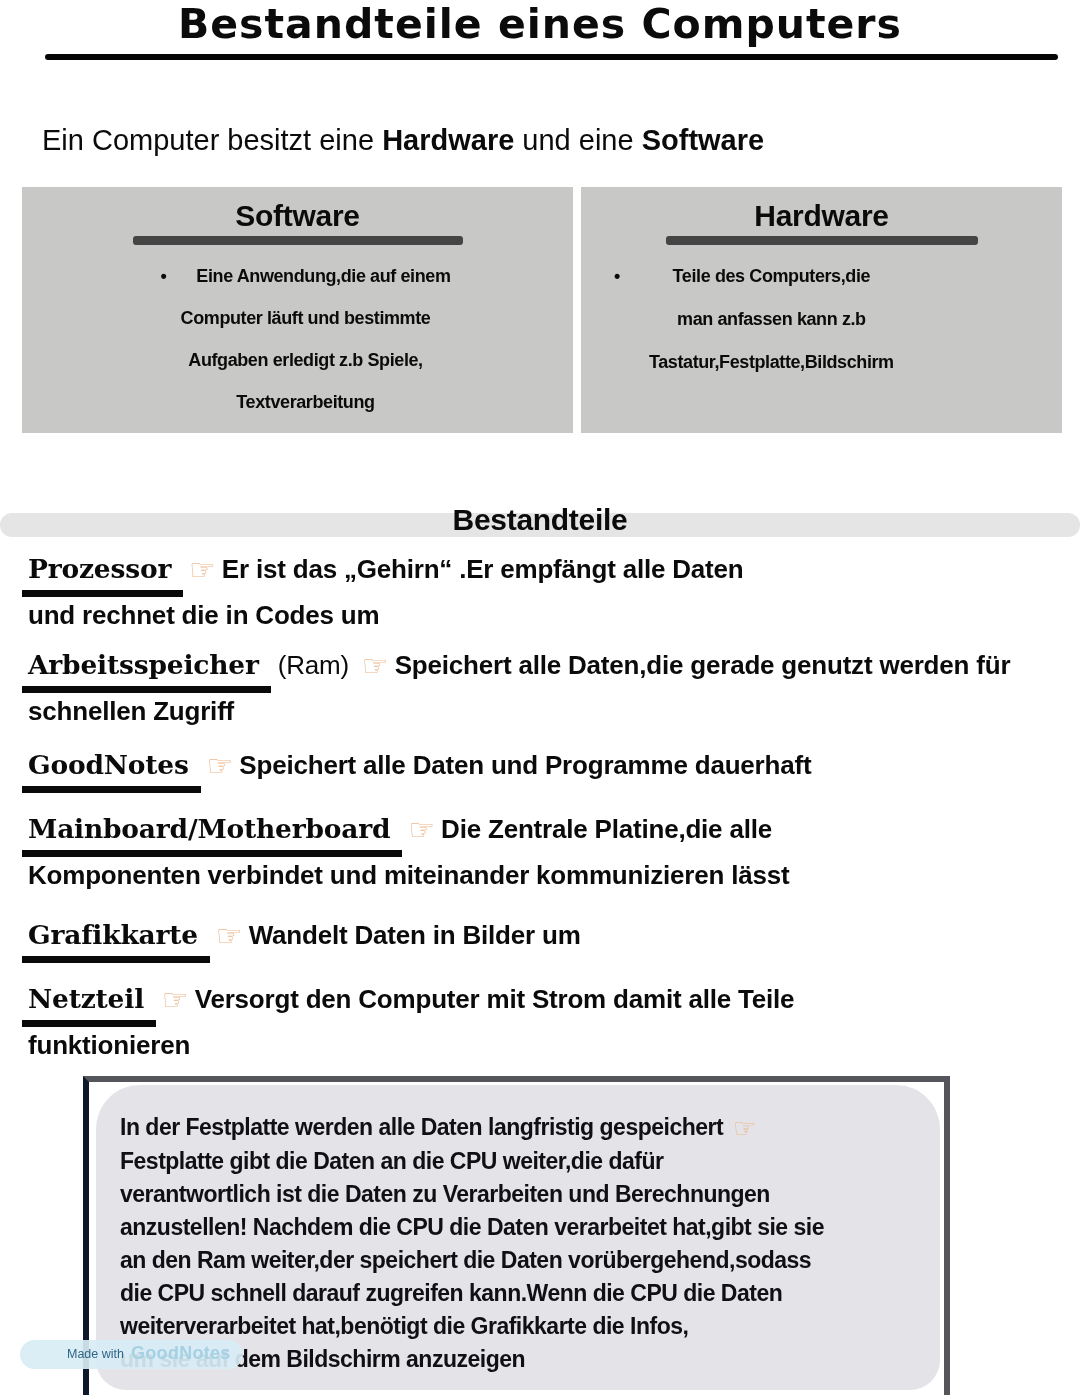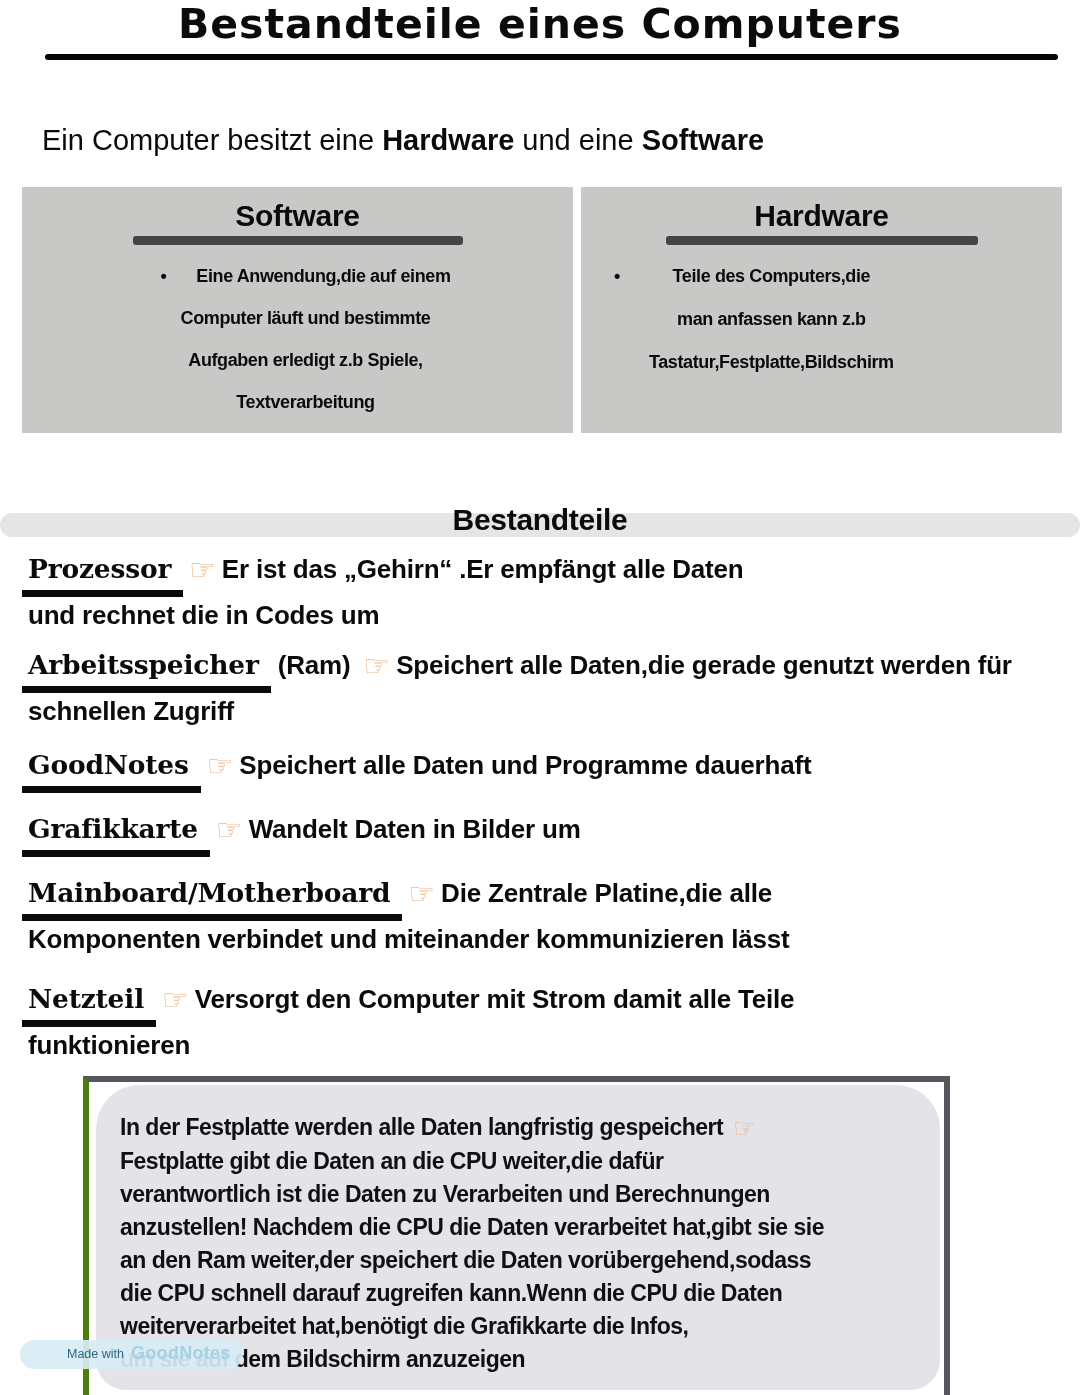--- a/index.html
+++ b/index.html
@@ -40,30 +40,30 @@
   .band h2{margin:0;font-size:30px;font-weight:700;letter-spacing:-0.3px;}
   
   .items{padding:0 20px 0 28px;}
   .item{margin:0 0 14px 0;font-size:26px;line-height:36px;font-weight:700;letter-spacing:-0.2px;}
   .item.mb-lg{margin-bottom:24px;}
   .item.mb-md{margin-bottom:18px;}
   .term{
     font-family:"DejaVu Serif","Liberation Serif",serif;font-size:26.5px;font-weight:700;
     display:inline-block;border-bottom:7px solid #0a0a0a;padding:0 12px 3px 6px;margin-left:-6px;
   }
-  .suffix{font-weight:700;}
+  .suffix{font-weight:400;}
   .hand{
     font-family:"DejaVu Sans",sans-serif;color:#eab88d;font-size:30px;
     margin:0 6px 0 6px;vertical-align:-2px;font-weight:400;
   }
   .desc{white-space:pre-line;}
   
   .note-outer{
     position:absolute;left:83px;top:1076px;width:867px;height:319px;box-sizing:border-box;
-    border-top:6px solid #55565c;border-left:6px solid #4d7c0f;border-right:6px solid #55565c;
+    border-top:6px solid #55565c;border-left:6px solid #0f172a;border-right:6px solid #55565c;
   }
   .note-fill{
     position:absolute;left:7px;right:4px;top:3px;bottom:5px;
     background:#e4e4e8;border-radius:44px 44px 30px 30px;
   }
   .note-text{
     margin:0;padding:26px 22px 0 24px;font-size:23px;line-height:33px;font-weight:700;
     letter-spacing:-0.5px;color:#101014;
   }
   .note-text .hand{font-size:26px;margin:0 0 0 4px;}
@@ -116,24 +116,24 @@
   <div class="items">
 
     <p class="item"><span class="term">Prozessor</span><span class="hand">☞</span><span class="desc">Er ist das „Gehirn“ .Er empfängt alle Daten
 und rechnet die in Codes um</span></p>
 
     <p class="item mb-md"><span class="term">Arbeitsspeicher</span><span class="suffix"> (Ram) </span><span class="hand">☞</span><span class="desc">Speichert alle Daten,die gerade genutzt werden für
 schnellen Zugriff</span></p>
 
     <p class="item mb-md"><span class="term">GoodNotes</span><span class="hand">☞</span><span class="desc">Speichert alle Daten und Programme dauerhaft</span></p>
 
-    <p class="item mb-md"><span class="term">Grafikkarte</span><span class="hand">☞</span><span class="desc">Wandelt Daten in Bilder um</span></p>
-
     <p class="item mb-lg"><span class="term">Mainboard/Motherboard</span><span class="hand">☞</span><span class="desc">Die Zentrale Platine,die alle
 Komponenten verbindet und miteinander kommunizieren lässt</span></p>
+
+    <p class="item mb-md"><span class="term">Grafikkarte</span><span class="hand">☞</span><span class="desc">Wandelt Daten in Bilder um</span></p>
 
     <p class="item"><span class="term">Netzteil</span><span class="hand">☞</span><span class="desc">Versorgt den Computer mit Strom damit alle Teile
 funktionieren</span></p>
 
   </div>
 
   <div class="note-outer">
     <div class="note-fill">
       <p class="note-text"><span>In der Festplatte werden alle Daten langfristig gespeichert </span><span class="hand">☞</span><span class="desc">
 Festplatte gibt die Daten an die CPU weiter,die dafür

